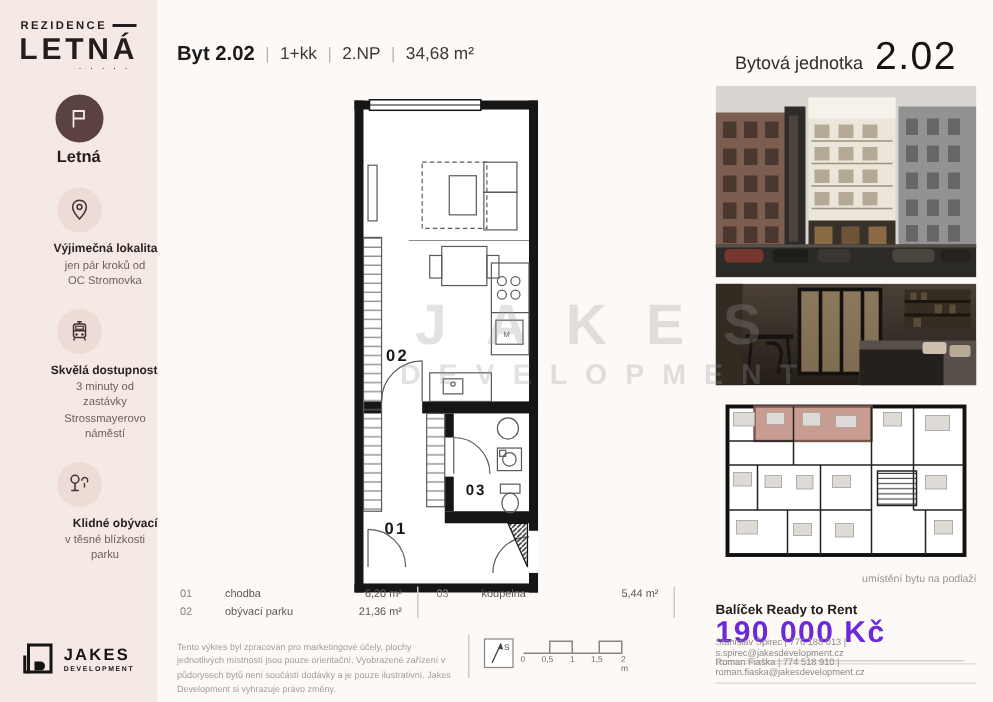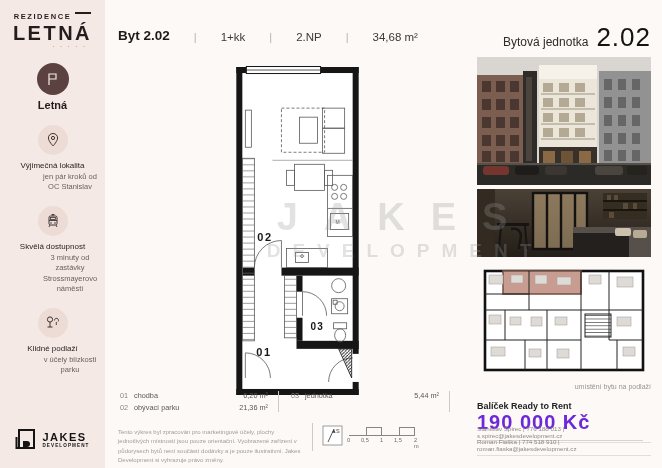--- a/index.html
+++ b/index.html
@@ -2,61 +2,61 @@
 <html><head>
 <meta charset="utf-8">
 <style>
   * { margin:0; padding:0; box-sizing:border-box; }
   html,body { font-family:"Liberation Sans", sans-serif; background:#e8e8e8; }
   .page { position:relative; width:662px; height:468px; background:#fcf9f6; overflow:hidden; margin:0 auto; }
 
   
   .sidebar { position:absolute; left:0; top:0; width:105px; height:468px; background:#f5e9e5; text-align:center; }
   .logo { margin-top:12px; }
-  .logo-top { font-size:7.5px; letter-spacing:1.6px; font-weight:bold; color:#241d1e; display:flex; justify-content:center; gap:4px; }
+  .logo-top { font-size:7.5px; letter-spacing:1.6px; font-weight:bold; color:#241d1e; display:flex; align-items:center; justify-content:center; gap:4px; }
   .logo-dash { display:inline-block; width:16px; height:2px; background:#241d1e; }
   .logo-main { font-size:20px; font-weight:bold; letter-spacing:2.5px; color:#241d1e; margin-top:1px; }
   .logo-dots { font-size:6px; letter-spacing:2px; color:#241d1e; text-align:right; padding-right:18px; margin-top:-2px; }
   .badge-circle { width:32px; height:32px; border-radius:50%; background:#5b4240; margin:14px auto 4px auto; display:flex; align-items:center; justify-content:center; }
   .badge-label { font-size:11px; font-weight:bold; color:#241d1e; }
   .feature { margin-top:14px; }
   .feat-circle { width:30px; height:30px; border-radius:50%; background:#ecdcd5; margin:0 auto 6px auto; display:flex; align-items:center; justify-content:center; }
-  .feat-title { font-size:8px; font-weight:normal; color:#2a2223; margin-bottom:2px; }
+  .feat-title { font-size:8px; font-weight:bold; color:#2a2223; margin-bottom:2px;text-align:right; }
   .feat-line { font-size:7.5px; color:#6d605d; line-height:1.35;margin-left:35px; }
   .dev-logo { position:absolute; bottom:16px; left:0; width:105px; display:flex; align-items:center; justify-content:center; gap:5px; }
   .dev-text { text-align:left; }
   .dev-name { font-size:11px; font-weight:bold; letter-spacing:1.5px; color:#141414; line-height:1; }
   .dev-sub { font-size:4.6px; font-weight:bold; letter-spacing:1.1px; color:#141414; }
 
   
-  .main-header { position:absolute; left:118px; top:28px; display:flex; align-items:flex-end; gap:24px; }
+  .main-header { position:absolute; left:118px; top:28px; display:flex; align-items:center; gap:7px; }
   .mh-unit { font-size:13.5px; font-weight:bold; color:#1b1b1b; }
   .mh-sep { font-size:11px; color:#b9b2ae; }
   .mh-item { font-size:11.5px; color:#3a3a3a; }
 
   .plan-wrap { position:absolute; left:232px; top:63px; width:131px; height:336px; }
 
   .legend { position:absolute; left:120px; top:391px; display:flex; font-size:7.3px; color:#5a5a5a; }
   .legend-col { display:flex; flex-direction:column; gap:3px; padding-right:10px; border-right:1px solid #cfcac6; }
   .legend-col + .legend-col { padding-left:12px; }
   .legend-row { display:flex; width:148px; }
   .legend-row .num { color:#8a8581; width:14px; }
-  .legend-row .nm { flex:1; }
+  .legend-row .nm { flex:1;margin-left:16px; }
   .legend-row .ar { text-align:right; }
 
   .disclaimer { position:absolute; left:118px; top:428px; width:186px; font-size:6px; color:#a39d99; line-height:1.55; }
   .compass { position:absolute; left:312px; top:423px; padding-left:8px; border-left:1px solid #cfcac6; }
   .scalebar { position:absolute; left:347px; top:427px; width:74px; height:16px; }
   .scale-segs { position:absolute; left:2px; top:0; width:66px; height:9px; display:flex; }
   .seg { width:16.5px; height:9px; border-bottom:1px solid #8a8581; }
   .seg.box { border:1px solid #8a8581; }
   .scale-lbl { position:absolute; top:10px; font-size:5.6px; color:#6f6a66; }
 
   
-  .rp-title { position:absolute; left:477px; top:22px; width:174px; text-align:right; display:flex; justify-content:flex-end; align-items:baseline; gap:8px; }
+  .rp-title { position:absolute; left:477px; top:22px; width:174px; text-align:right; display:flex; justify-content:center; align-items:baseline; gap:8px; }
   .rp-title-label { font-size:12px; color:#2c2c2c; }
   .rp-title-num { font-size:26px; font-weight:normal; letter-spacing:1px; color:#141414; }
   .photo { position:absolute; left:477px; width:174px; overflow:hidden; }
   .rp-caption { position:absolute; left:477px; top:383px; width:174px; text-align:right; font-size:7px; color:#9b9591; }
   .price-row { position:absolute; left:477px; top:401px; width:166px; display:flex; justify-content:space-between; align-items:baseline; border-bottom:1px solid #d8d3cf; padding-bottom:6px;flex-direction:column; }
   .price-label { font-size:9px; font-weight:bold; color:#1f1f1f; }
   .price-value { font-size:20px; font-weight:bold; letter-spacing:1px; color:#6d28d9; }
   .contact { position:absolute; left:477px; width:174px; font-size:6.2px; color:#8f8a86; border-bottom:1px solid #e3deda; padding:3px 0; }
   .contact.c1 { top:422px; }
   .contact.c2 { top:435px; }
@@ -92,21 +92,21 @@
 
     <div class="feature">
       <div class="feat-circle">
         <svg width="16" height="16" viewBox="0 0 16 16">
             <path d="M8 1.5 C5.2 1.5 3.4 3.6 3.4 6 C3.4 9 8 14 8 14 C8 14 12.6 9 12.6 6 C12.6 3.6 10.8 1.5 8 1.5 Z" fill="none" stroke="#3d3233" stroke-width="1"></path>
             <circle cx="8" cy="6" r="1.6" fill="none" stroke="#3d3233" stroke-width="1"></circle>
           </svg>
       </div>
       <div class="feat-title">Výjimečná lokalita</div>
       <div class="feat-line">jen pár kroků od</div>
-      <div class="feat-line">OC Stanislav</div>
+      <div class="feat-line">OC Stromovka</div>
     </div>
 
     <div class="feature">
       <div class="feat-circle">
         <svg width="16" height="16" viewBox="0 0 16 16">
             <rect x="4" y="3" width="8" height="9" rx="1.5" fill="none" stroke="#3d3233" stroke-width="1"></rect>
             <line x1="4" y1="7.5" x2="12" y2="7.5" stroke="#3d3233" stroke-width="0.9"></line>
             <rect x="5.5" y="4.5" width="5" height="2" fill="none" stroke="#3d3233" stroke-width="0.8"></rect>
             <circle cx="6" cy="10" r="0.8" fill="#3d3233"></circle>
             <circle cx="10" cy="10" r="0.8" fill="#3d3233"></circle>
@@ -124,22 +124,22 @@
     <div class="feature">
       <div class="feat-circle">
         <svg width="17" height="17" viewBox="0 0 17 17">
             <circle cx="6" cy="5.5" r="2.6" fill="none" stroke="#3d3233" stroke-width="1"></circle>
             <line x1="6" y1="8" x2="6" y2="13" stroke="#3d3233" stroke-width="1"></line>
             <line x1="3.5" y1="13" x2="8.5" y2="13" stroke="#3d3233" stroke-width="1"></line>
             <path d="M10.5 6.5 a2 2 0 1 1 3.6 1" fill="none" stroke="#3d3233" stroke-width="0.9"></path>
             <line x1="12.3" y1="8" x2="12.3" y2="11" stroke="#3d3233" stroke-width="0.9"></line>
           </svg>
       </div>
-      <div class="feat-title">Klidné podlaží</div>
-      <div class="feat-line">v účely blízkosti parku</div>
+      <div class="feat-title">Klidné obývací</div>
+      <div class="feat-line">v těsné blízkosti parku</div>
     </div>
 
     <div class="dev-logo">
       <svg width="22" height="24" viewBox="0 0 22 24">
           <rect x="4" y="2" width="15" height="18" fill="none" stroke="#141414" stroke-width="2"></rect>
           <path d="M4 20 H1.5 V9" fill="none" stroke="#141414" stroke-width="2"></path>
           <path d="M8 13 h4 a3 3 0 0 1 0 6 h-4 z" fill="#141414"></path>
         </svg>
       <div class="dev-text">
         <div class="dev-name">JAKES</div>
@@ -241,21 +241,21 @@
       </div>
       <div class="legend-row">
         <span class="num">02</span>
         <span class="nm">obývací parku</span>
         <span class="ar">21,36 m²</span>
       </div>
     </div>
     <div class="legend-col">
       <div class="legend-row">
         <span class="num">03</span>
-        <span class="nm">jednotka</span>
+        <span class="nm">koupelna</span>
         <span class="ar">5,44 m²</span>
       </div>
     </div>
   </div>
 
   <div class="disclaimer">Tento výkres byl zpracován pro marketingové účely, plochy jednotlivých místností jsou pouze orientační. Vyobrazené zařízení v půdorysech bytů není součástí dodávky a je pouze ilustrativní. Jakes Development si vyhrazuje právo změny.</div>
 
   <div class="compass">
     <svg width="24" height="24" viewBox="0 0 24 24">
       <rect x="2" y="3" width="19" height="19" fill="#ffffff" stroke="#8a8581" stroke-width="0.8"></rect>

